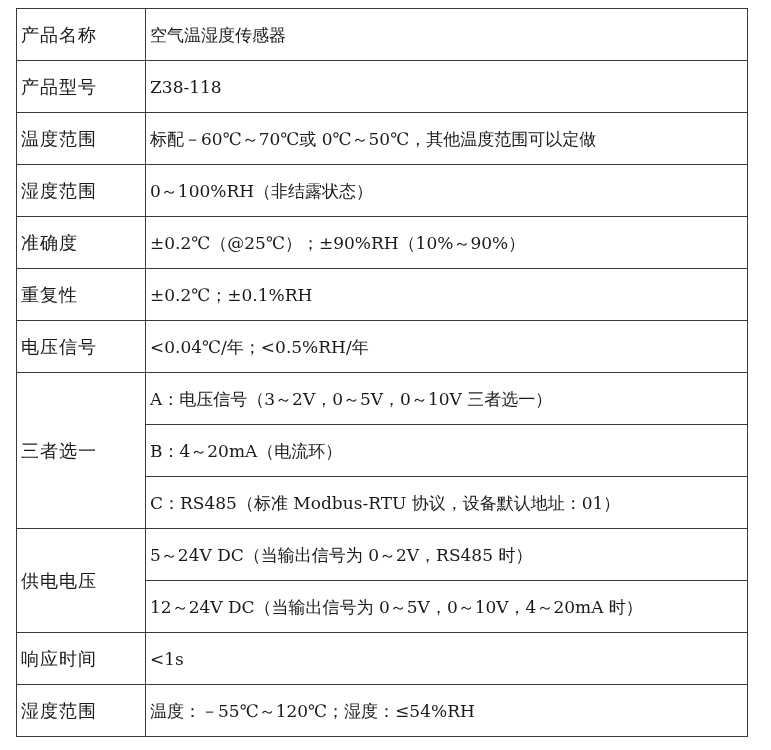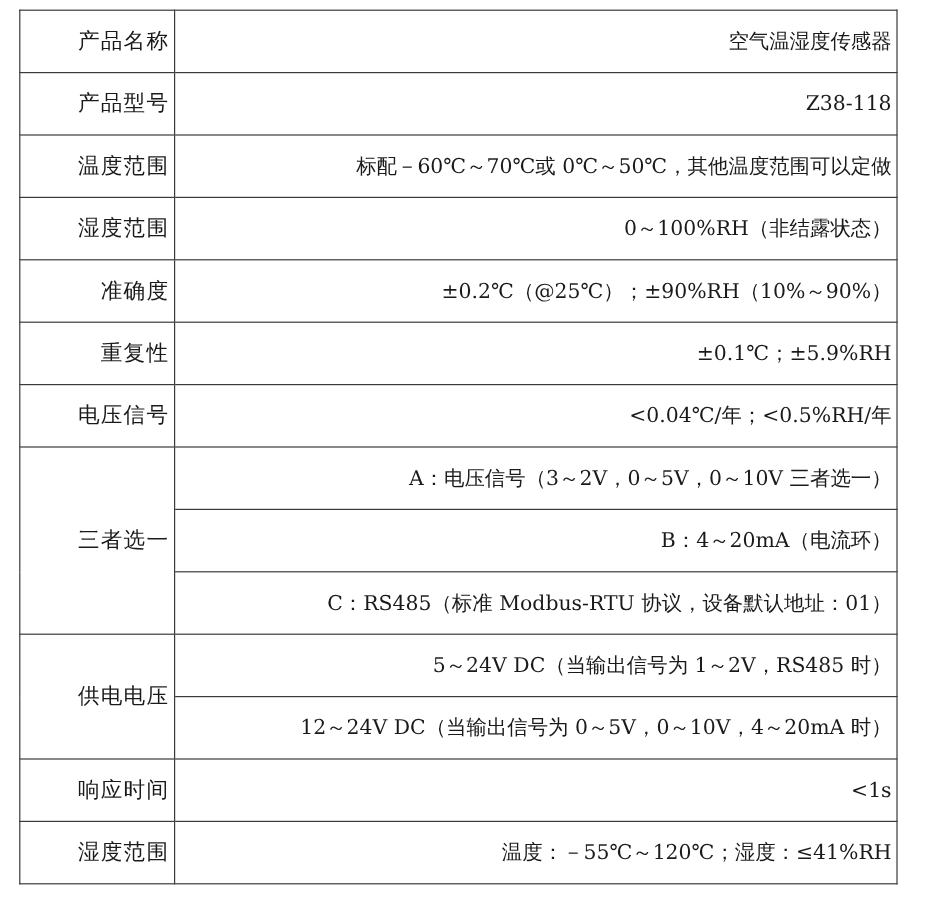--- a/index.html
+++ b/index.html
@@ -4,21 +4,21 @@
 <style>
   html, body { margin: 0; padding: 0; background: #ffffff; }
   body { width: 771px; height: 750px; position: relative; overflow: hidden;
          font-family: "DejaVu Serif", "Liberation Serif", serif; color: #1a1a1a; }
   table.spec {
     position: absolute; left: 16px; top: 8px;
     width: 732px; border-collapse: collapse; table-layout: fixed;
   }
   table.spec td {
     border: 1.5px solid #3a3a3a;
-    text-align: right; vertical-align: middle;
+    text-align: left; vertical-align: middle;
     padding: 0 4px; font-size: 17px; line-height: 20px;
     white-space: nowrap; overflow: hidden;
   }
   table.spec td.label { width: 120px; font-size: 18px; letter-spacing: 1px; }
   tr.r { height: 52px; }
 </style>
 </head>
 <body>
 
 <table class="spec">
@@ -38,45 +38,45 @@
     <tr class="r">
       <td class="label">湿度范围</td>
       <td>0～100%RH（非结露状态）</td>
     </tr>
     <tr class="r">
       <td class="label">准确度</td>
       <td>±0.2℃（@25℃）；±90%RH（10%～90%）</td>
     </tr>
     <tr class="r">
       <td class="label">重复性</td>
-      <td>±0.1℃；±5.9%RH</td>
+      <td>±0.2℃；±0.1%RH</td>
     </tr>
     <tr class="r">
       <td class="label">电压信号</td>
       <td>&lt;0.04℃/年；&lt;0.5%RH/年</td>
     </tr>
     <tr class="r">
       <td class="label" rowspan="3">三者选一</td>
       <td>A：电压信号（3～2V，0～5V，0～10V 三者选一）</td>
     </tr>
     <tr class="r">
       <td>B：4～20mA（电流环）</td>
     </tr>
     <tr class="r">
       <td>C：RS485（标准 Modbus-RTU 协议，设备默认地址：01）</td>
     </tr>
     <tr class="r">
       <td class="label" rowspan="2">供电电压</td>
-      <td>5～24V DC（当输出信号为 1～2V，RS485 时）</td>
+      <td>5～24V DC（当输出信号为 0～2V，RS485 时）</td>
     </tr>
     <tr class="r">
       <td>12～24V DC（当输出信号为 0～5V，0～10V，4～20mA 时）</td>
     </tr>
     <tr class="r">
       <td class="label">响应时间</td>
       <td>&lt;1s</td>
     </tr>
     <tr class="r">
       <td class="label">湿度范围</td>
-      <td>温度：－55℃～120℃；湿度：≤41%RH</td>
+      <td>温度：－55℃～120℃；湿度：≤54%RH</td>
     </tr>
   </tbody>
 </table>
 
 </body></html>

